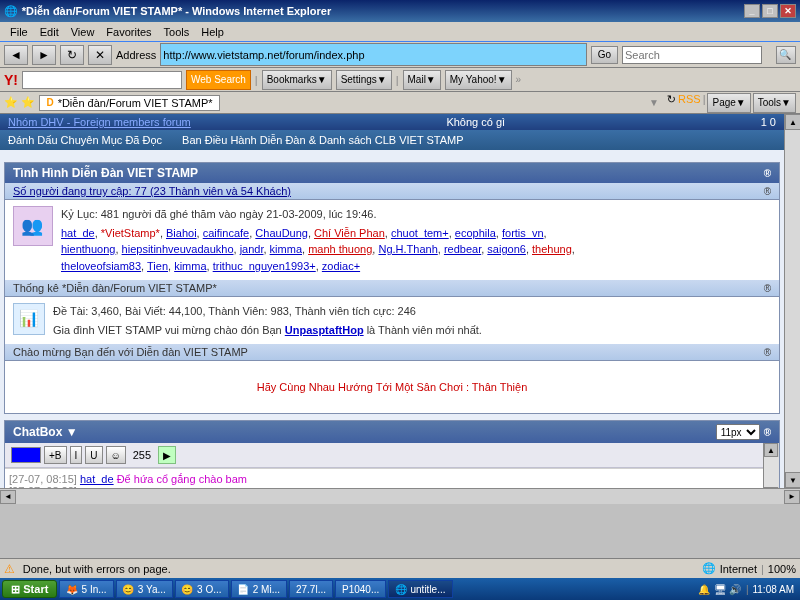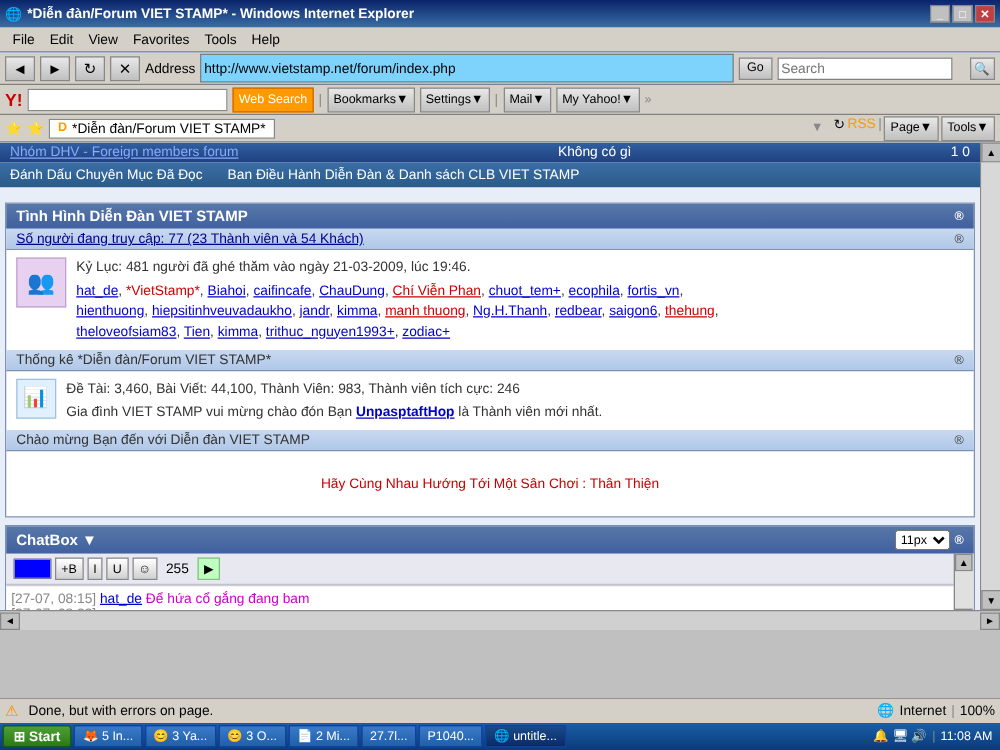--- a/index.html
+++ b/index.html
@@ -550,21 +550,21 @@
               <button class="chat-btn">I</button>
               <button class="chat-btn">U</button>
               <button class="chat-btn">☺</button>
               <span style="font-size:11px;padding:0 4px;">255</span>
               <button class="chat-btn" style="background:#c0ffc0;border-color:#80c080;">▶</button>
             </div>
             <div class="chatbox-content">
               <div class="chat-msg">
                 <span class="chat-time">[27-07, 08:15]</span>
                 <span class="chat-user">hat_de</span>
-                <span class="chat-text">Để hứa cổ gắng đang bam</span>
+                <span class="chat-text">Để hứa cổ gắng chào bam</span>
               </div>
               <div class="chat-msg">
                 <span class="chat-time">[27-07, 08:22]</span>
               </div>
             </div>
           </div>
           <div style="width:16px;background:#d0d0d0;border-left:1px solid #888;display:flex;flex-direction:column;">
             <div class="scroll-arrow">▲</div>
             <div style="flex:1;background:#e0e0e0;"></div>
             <div class="scroll-arrow">▼</div>

